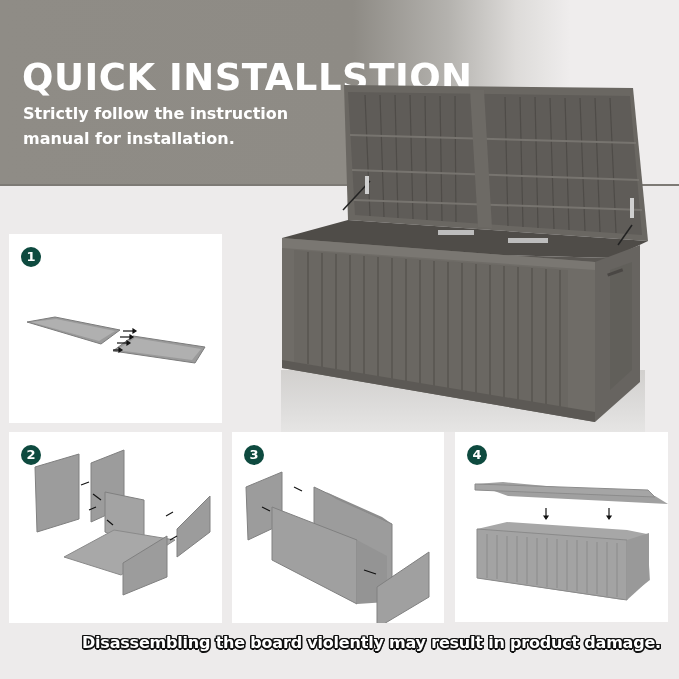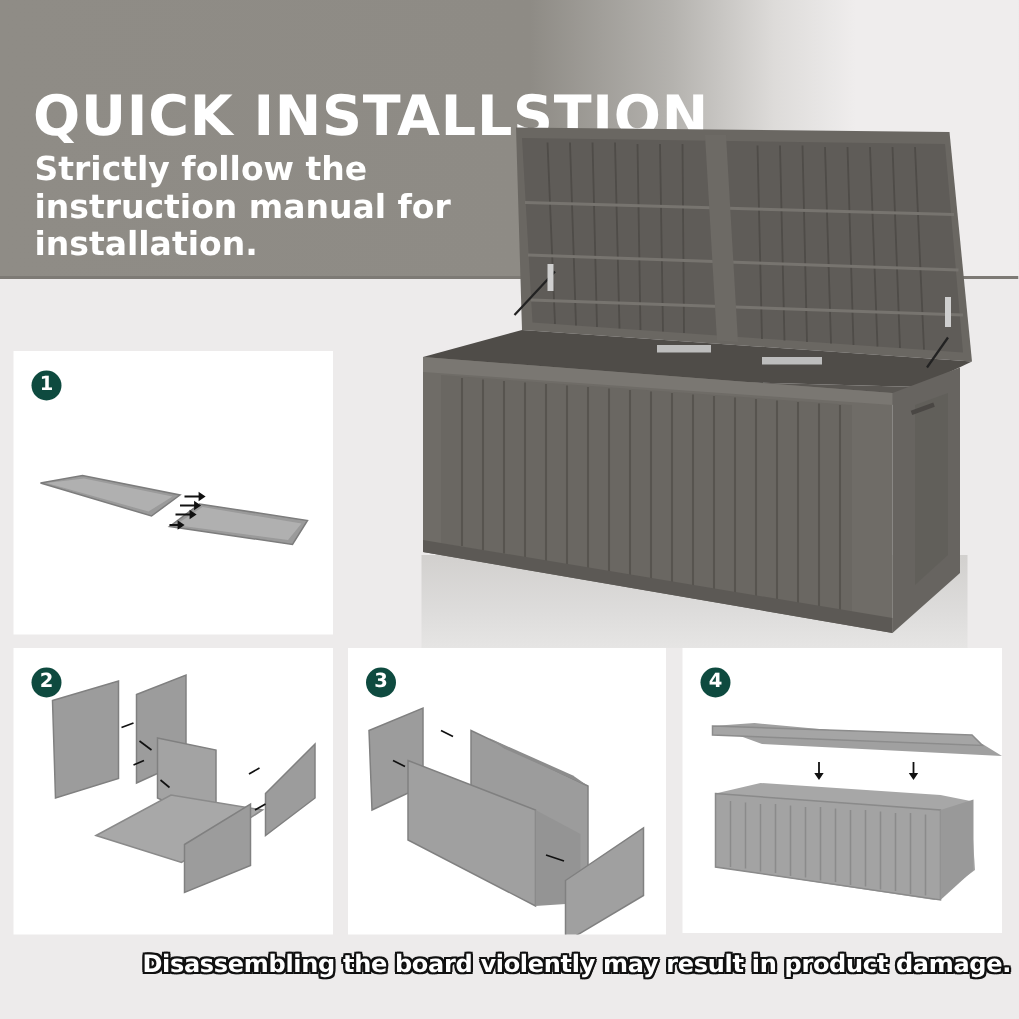--- a/index.html
+++ b/index.html
@@ -14,42 +14,42 @@
     background: linear-gradient(90deg, #8f8c86 0%, #8e8b85 52%, #b4b2ae 66%, #dddbd9 76%, #efeded 84%, #efeded 100%);
     border-bottom: 2px solid #7d7a75;
   }
   .title {
     position: absolute; left: 22px; top: 56px;
     font-size: 37px; font-weight: bold; color: #ffffff;
     letter-spacing: 0.5px; white-space: nowrap;
   }
   .subtitle {
     position: absolute; left: 23px; top: 101px;
-    font-size: 22px; font-weight: bold; color: #ffffff;
+    font-size: 16px; font-weight: bold; color: #ffffff;
     line-height: 25px; width: 330px;
   }
   .hero {
     position: absolute; left: 270px; top: 80px; width: 409px; height: 352px;
   }
   .reflection {
     position: absolute; left: 281px; top: 370px; width: 364px; height: 62px;
     background: linear-gradient(180deg, #d2d0ce 0%, #dddcdb 60%, #e6e5e4 100%);
   }
   .card {
     position: absolute; background: #ffffff;
   }
   .badge {
     position: absolute; left: 12px; top: 13px; width: 20px; height: 20px;
     border-radius: 50%; background: #0e4a3f; color: #ffffff;
     font-size: 13px; font-weight: bold; text-align: center; line-height: 20px;
   }
   .card svg { position: absolute; left: 0; top: 0; }
   .warning {
     position: absolute; left: 0; top: 633px; width: 679px; text-align: right;
-    padding-right: 5px;
+    padding-right: 18px;
     font-size: 16px; font-weight: bold; color: #ffffff; white-space: nowrap;
     text-shadow: -1.3px -1.3px 0 #111, 1.3px -1.3px 0 #111, -1.3px 1.3px 0 #111, 1.3px 1.3px 0 #111,
                  0 -1.5px 0 #111, 0 1.5px 0 #111, -1.5px 0 0 #111, 1.5px 0 0 #111;
     letter-spacing: -0.2px;
   }
 </style>
 </head>
 <body>
 
 <div class="header-band"></div>

